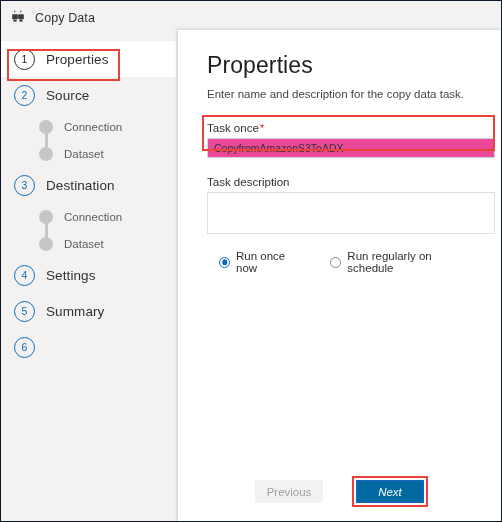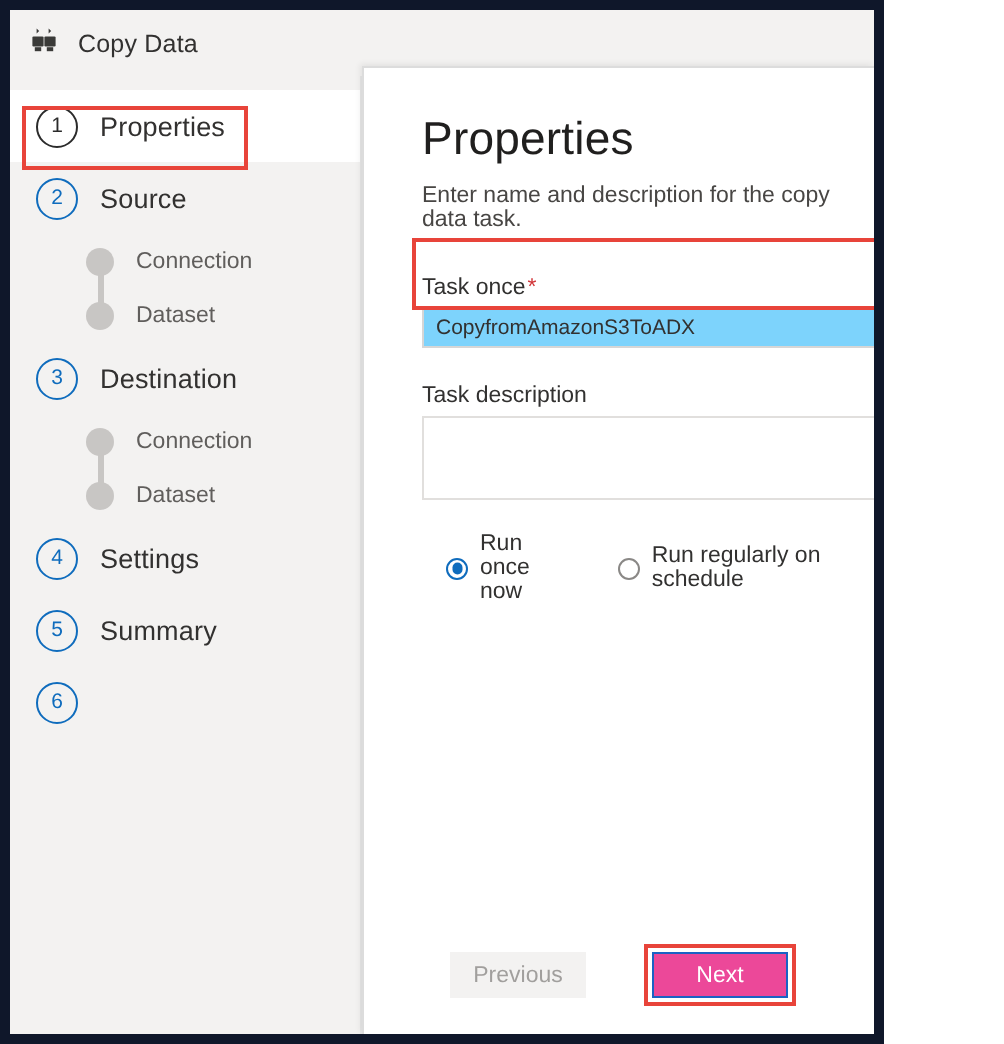--- a/index.html
+++ b/index.html
@@ -10,24 +10,24 @@
     width: 502px;
     height: 522px;
     background: #ffffff;
     font-family: "Liberation Sans", sans-serif;
     -webkit-font-smoothing: antialiased;
     overflow: hidden;
   }
 
   #app {
     position: relative;
-    width: 442px;
+    width: 502px;
     height: 522px;
     box-sizing: border-box;
-    border: 5px solid #0f172a;
+    border: 1px solid #0f172a;
     background: #f3f2f1;
     overflow: hidden;
   }
 
   
   .titlebar {
     position: absolute;
     left: 0; top: 0;
     width: 100%;
     height: 33px;
@@ -169,21 +169,21 @@
   .req {
     color: #d13438;
     margin-left: 1px;
   }
 
   .text-input {
     width: 288px;
     height: 20px;
     box-sizing: border-box;
     border: 1px solid #d6d6d6;
-    background: #7dd3fc;
+    background: #ec4899;
     font-size: 10.5px;
     color: #323130;
     padding: 0 6px;
     font-family: "Liberation Sans", sans-serif;
     display: flex;
     align-items: center;
   }
   .textarea {
     width: 288px;
     height: 42px;
@@ -255,23 +255,24 @@
     align-items: center;
     justify-content: center;
     box-sizing: border-box;
     border: 1px solid transparent;
   }
   .btn-secondary {
     background: #f3f2f1;
     color: #a19f9d;
   }
   .btn-primary {
-    background: #ec4899;
+    background: #0369a1;
     color: #ffffff;
     border-color: #1b62c4;
+    font-style: italic;
   }
   .btn-wrap {
     position: relative;
     padding: 4px;
     box-sizing: border-box;
     text-align: center;
   }
   .btn-wrap.highlight {
     border: 2px solid #e8443a;
     padding: 2px;

